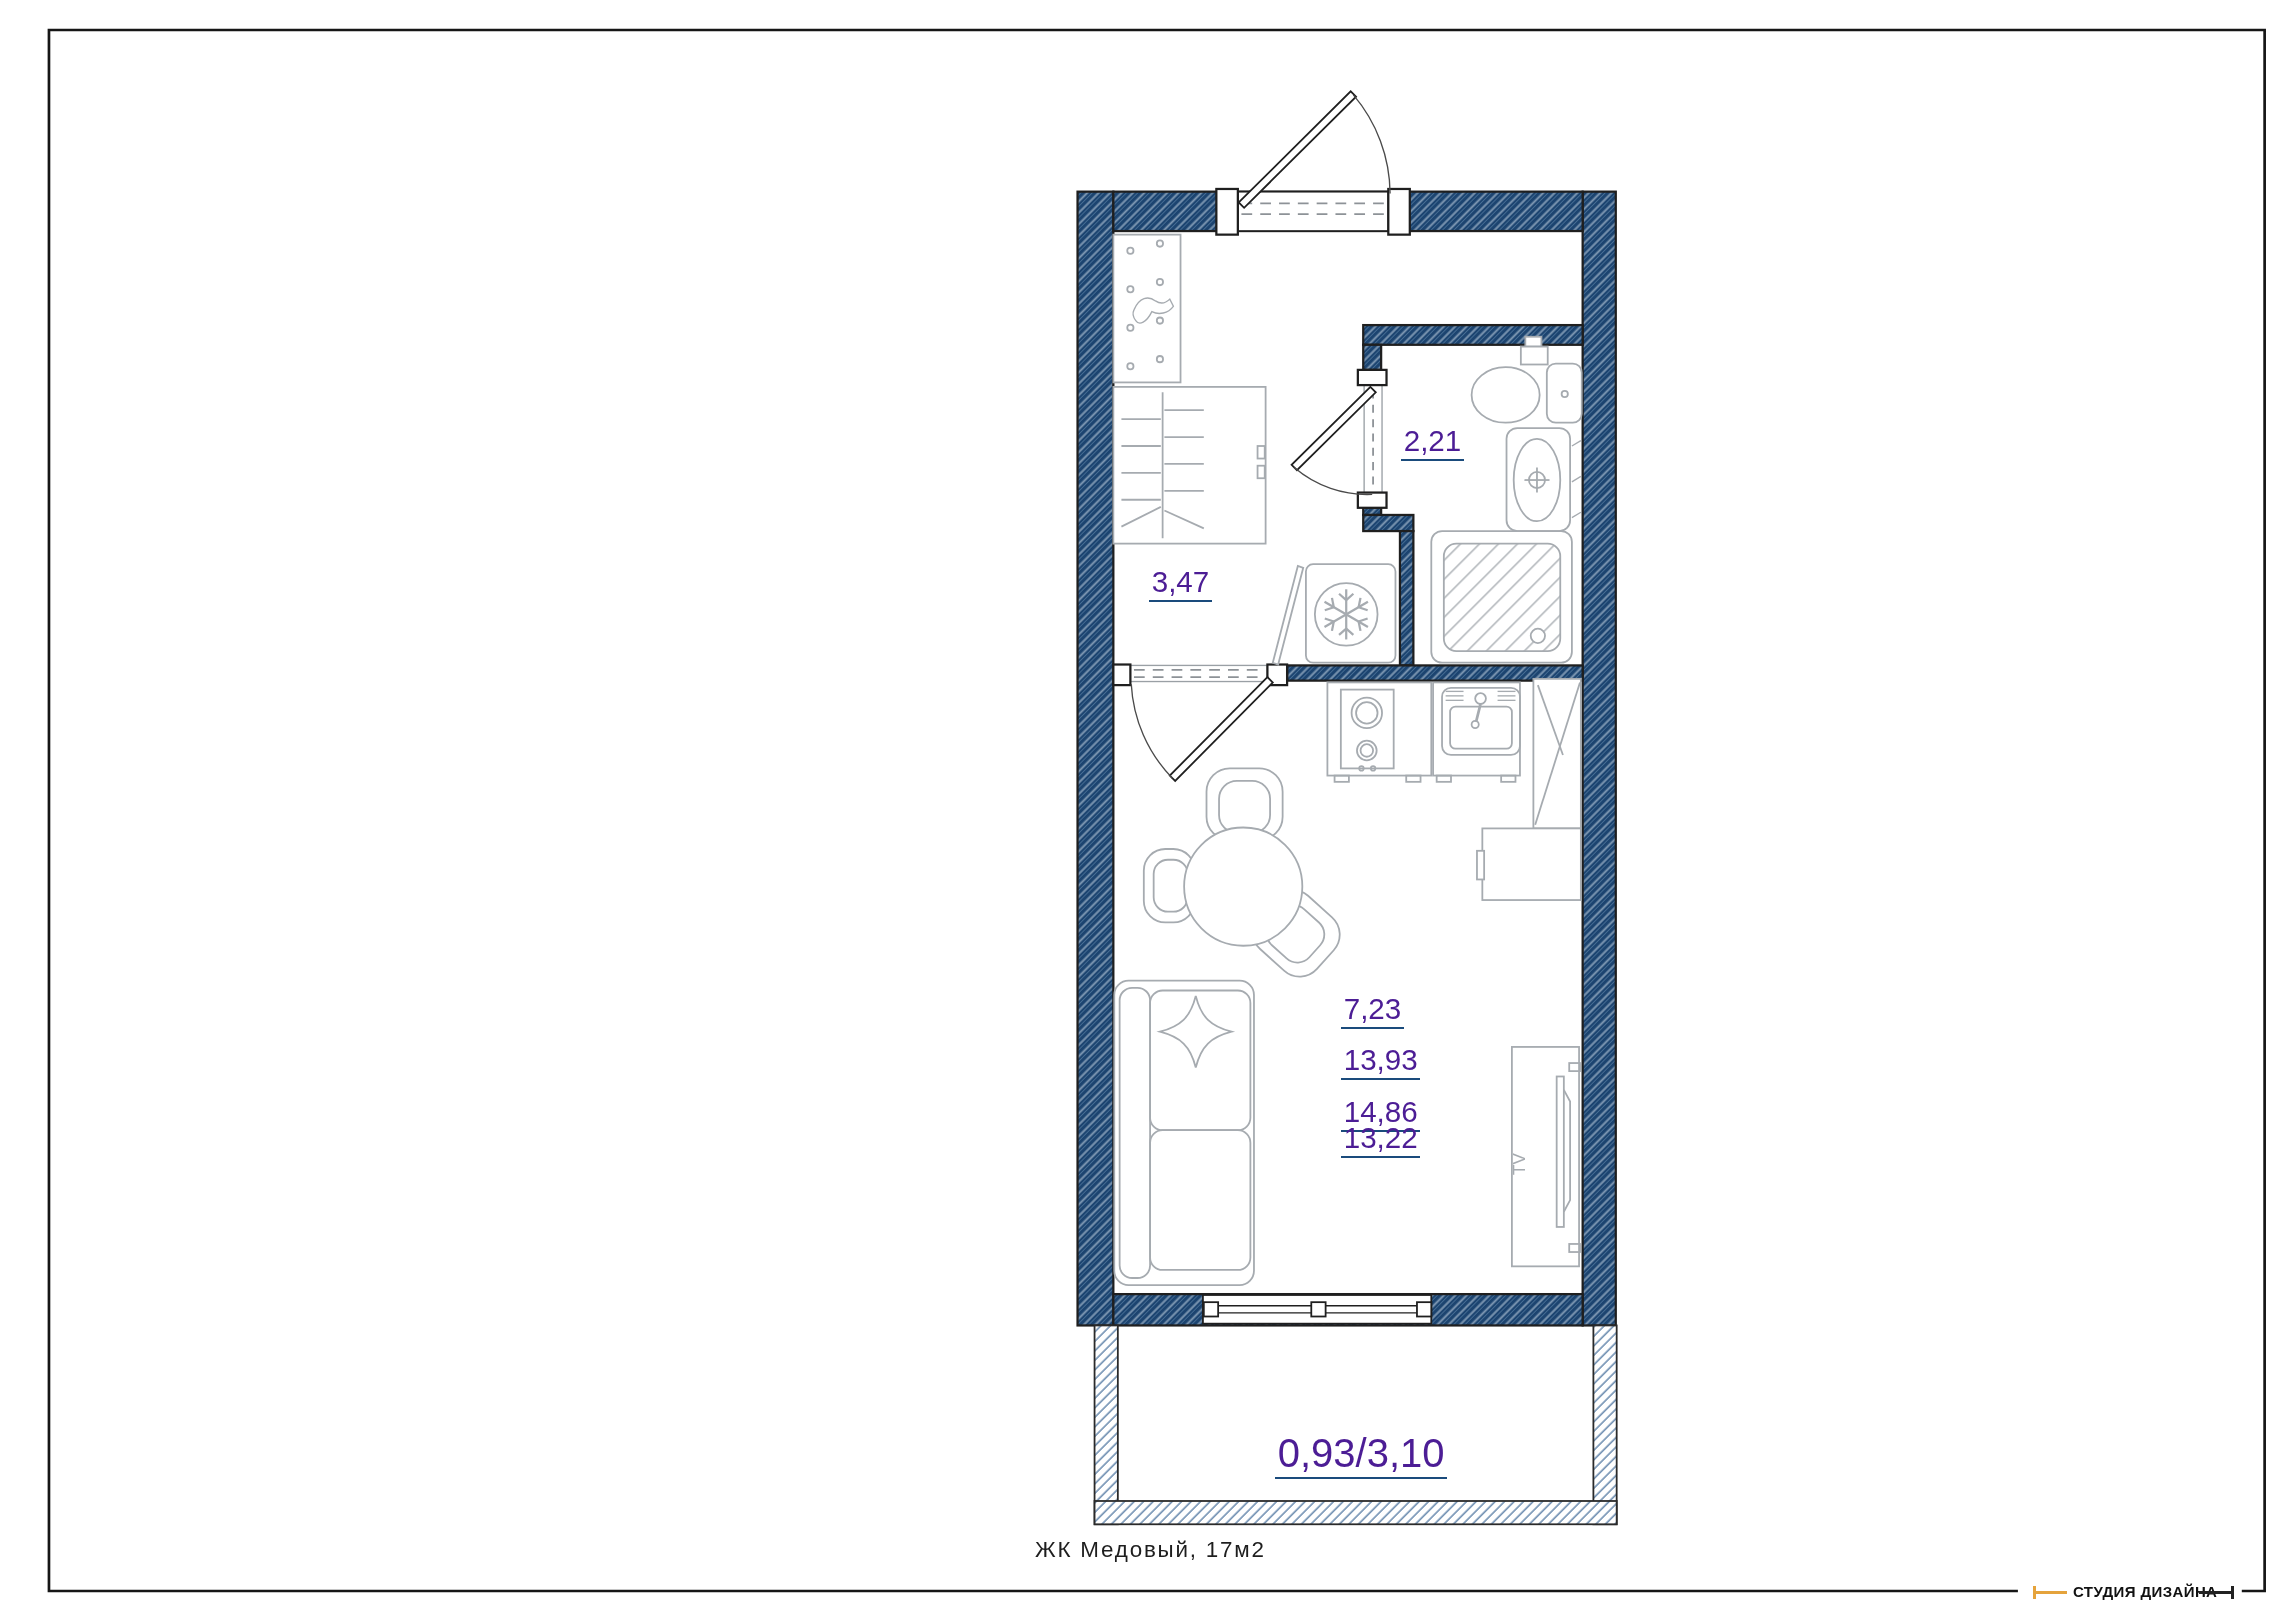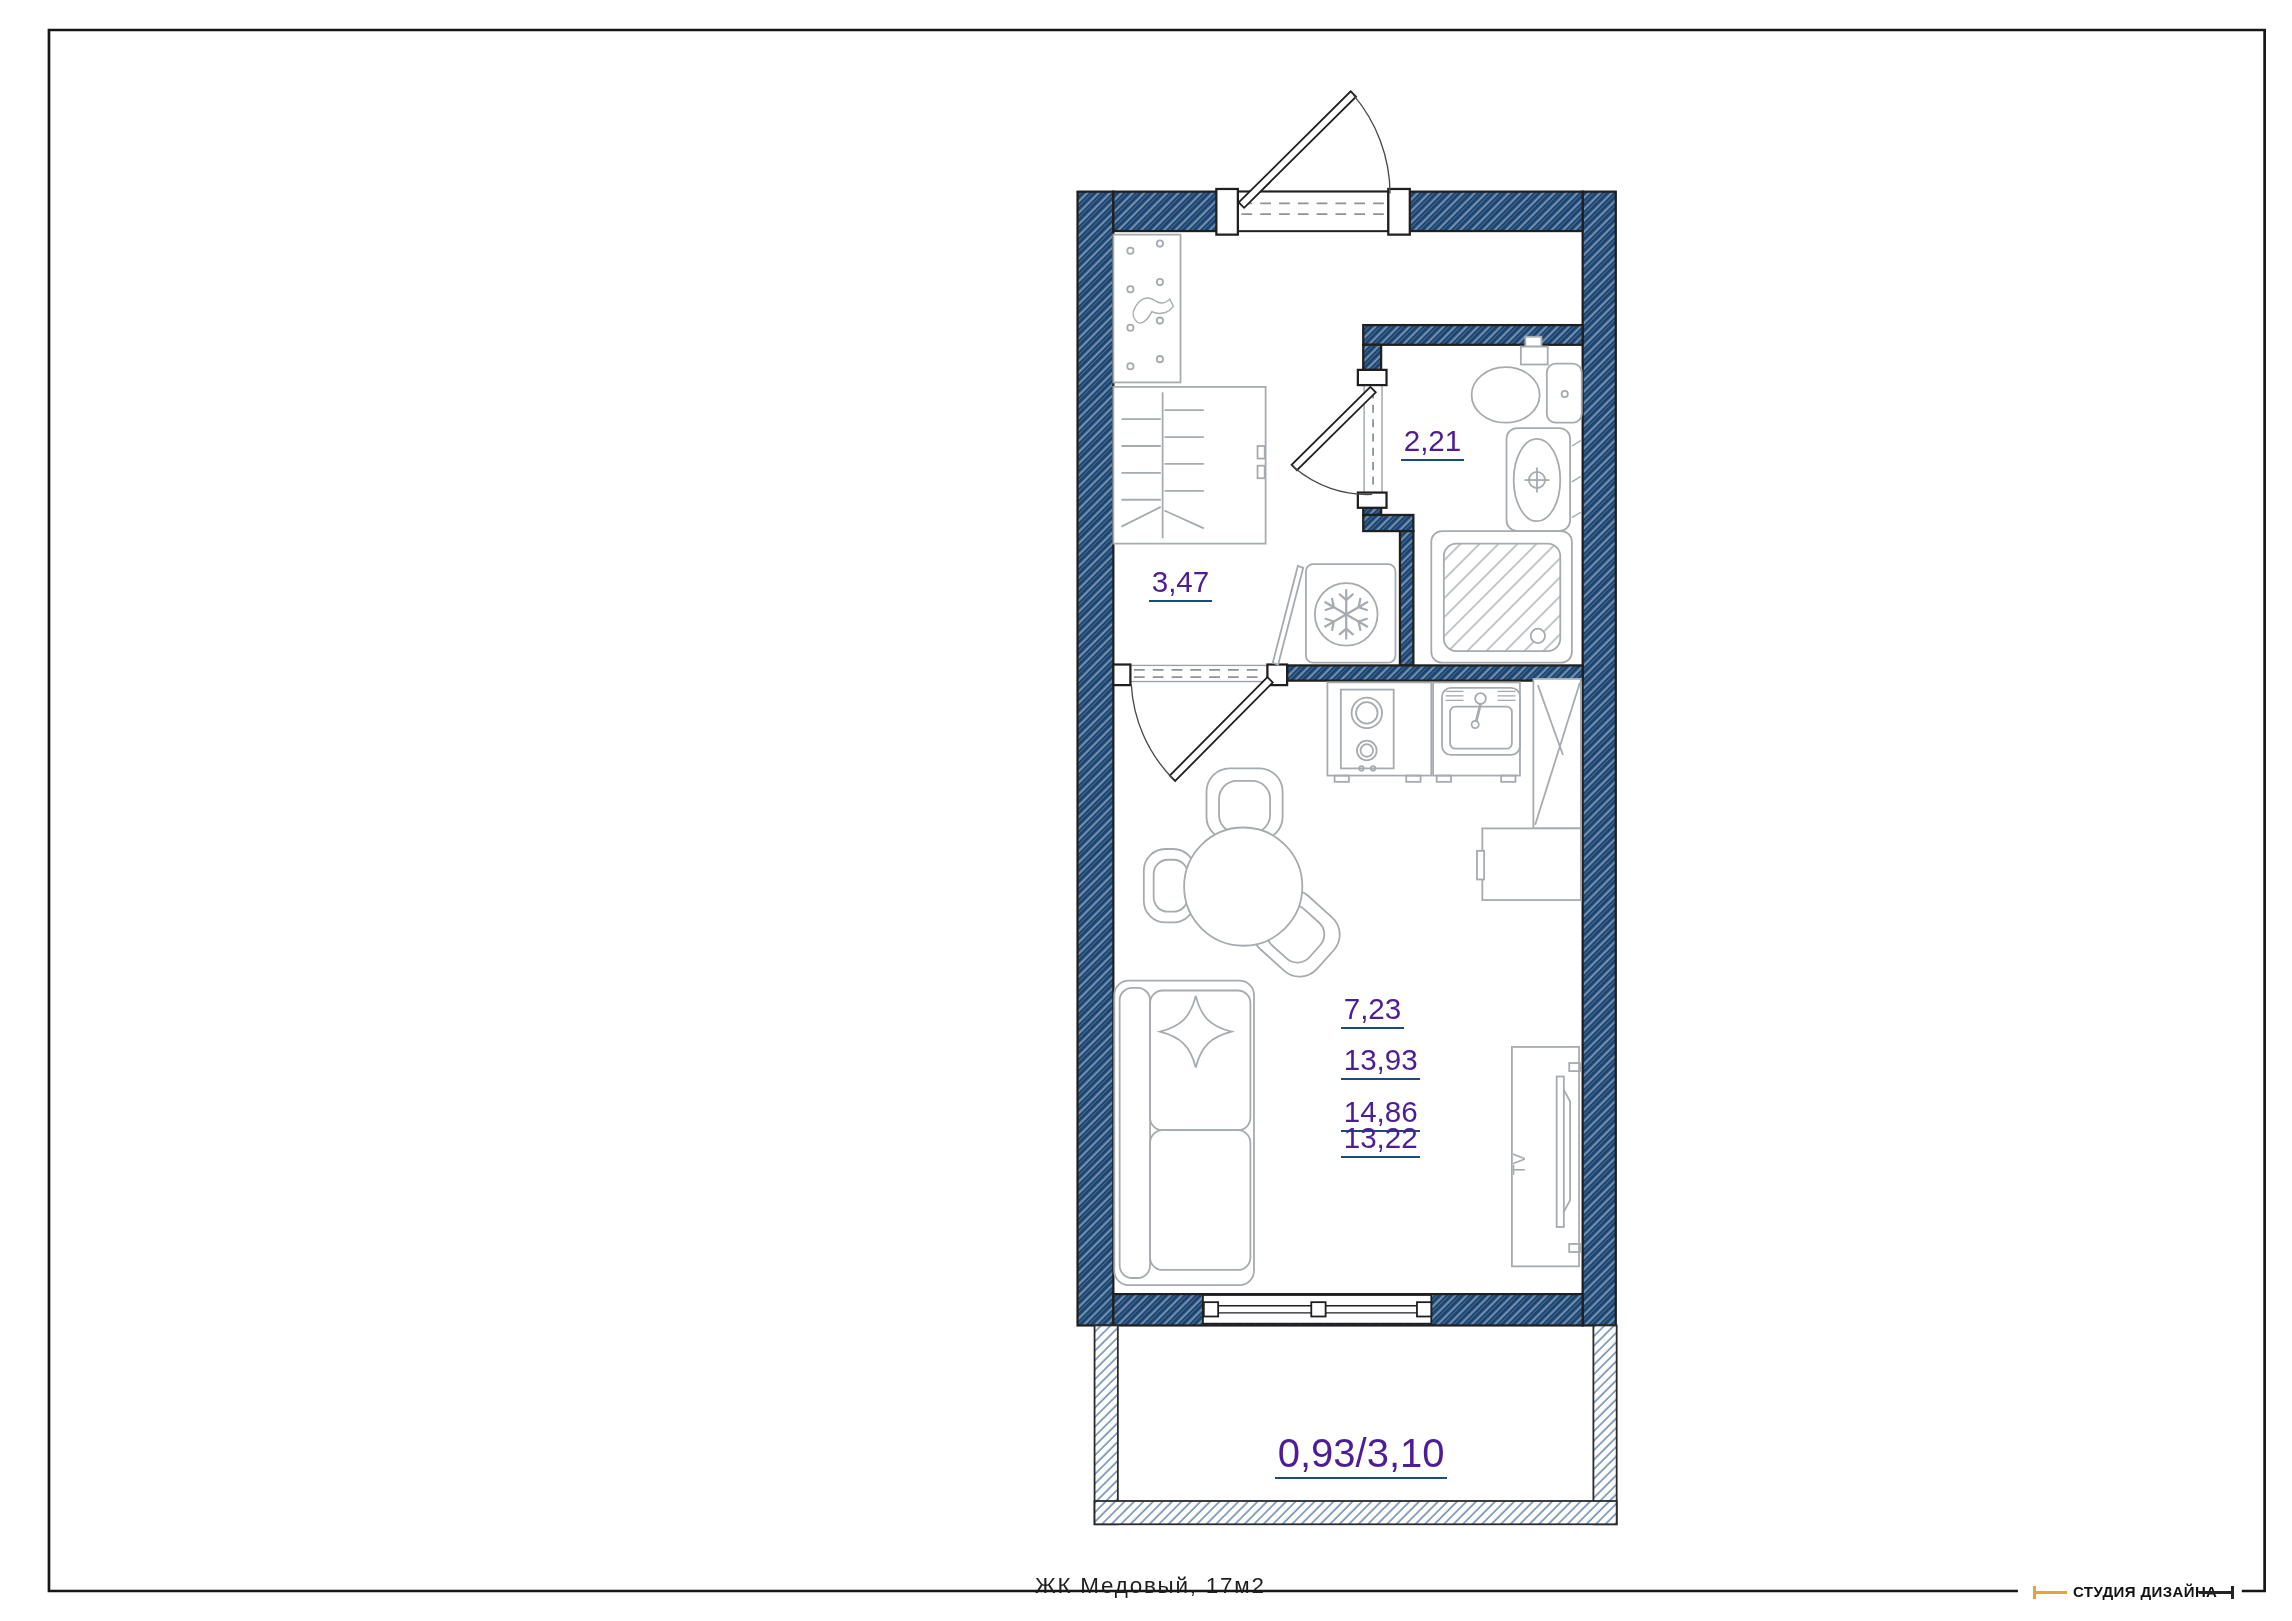--- a/index.html
+++ b/index.html
@@ -3,21 +3,21 @@
 <meta charset="utf-8">
 <style>
   html,body{margin:0;padding:0;background:#ffffff;}
   body{width:2293px;height:1621px;position:relative;overflow:hidden;
        font-family:"Liberation Sans",sans-serif;}
   .plan-svg{position:absolute;left:0;top:0;}
   .lbl{position:absolute;color:#4c1d95;font-size:29.6px;line-height:1;
        border-bottom:2.7px solid #1a4b7c;padding:0 2.7px 3.6px 2.7px;white-space:nowrap;}
   .lbl-balcony{font-size:40px;text-align:right;}
   .caption{position:absolute;left:1035px;top:1537px;color:#1e1e1e;font-size:22.4px;
-       letter-spacing:1.8px;white-space:nowrap;margin-top:36px;}
+       letter-spacing:1.8px;white-space:nowrap;}
   .studio-label{position:absolute;left:2073px;top:1583px;color:#111;font-size:15px;
        font-weight:bold;letter-spacing:0.4px;white-space:nowrap;}
   .dim-line{position:absolute;height:2.7px;}
   .dim-tick{position:absolute;width:2.7px;height:12.5px;}
   .orange{background:#e5a33c;}
   .black{background:#222;}
 </style>
 </head>
 <body>
 

